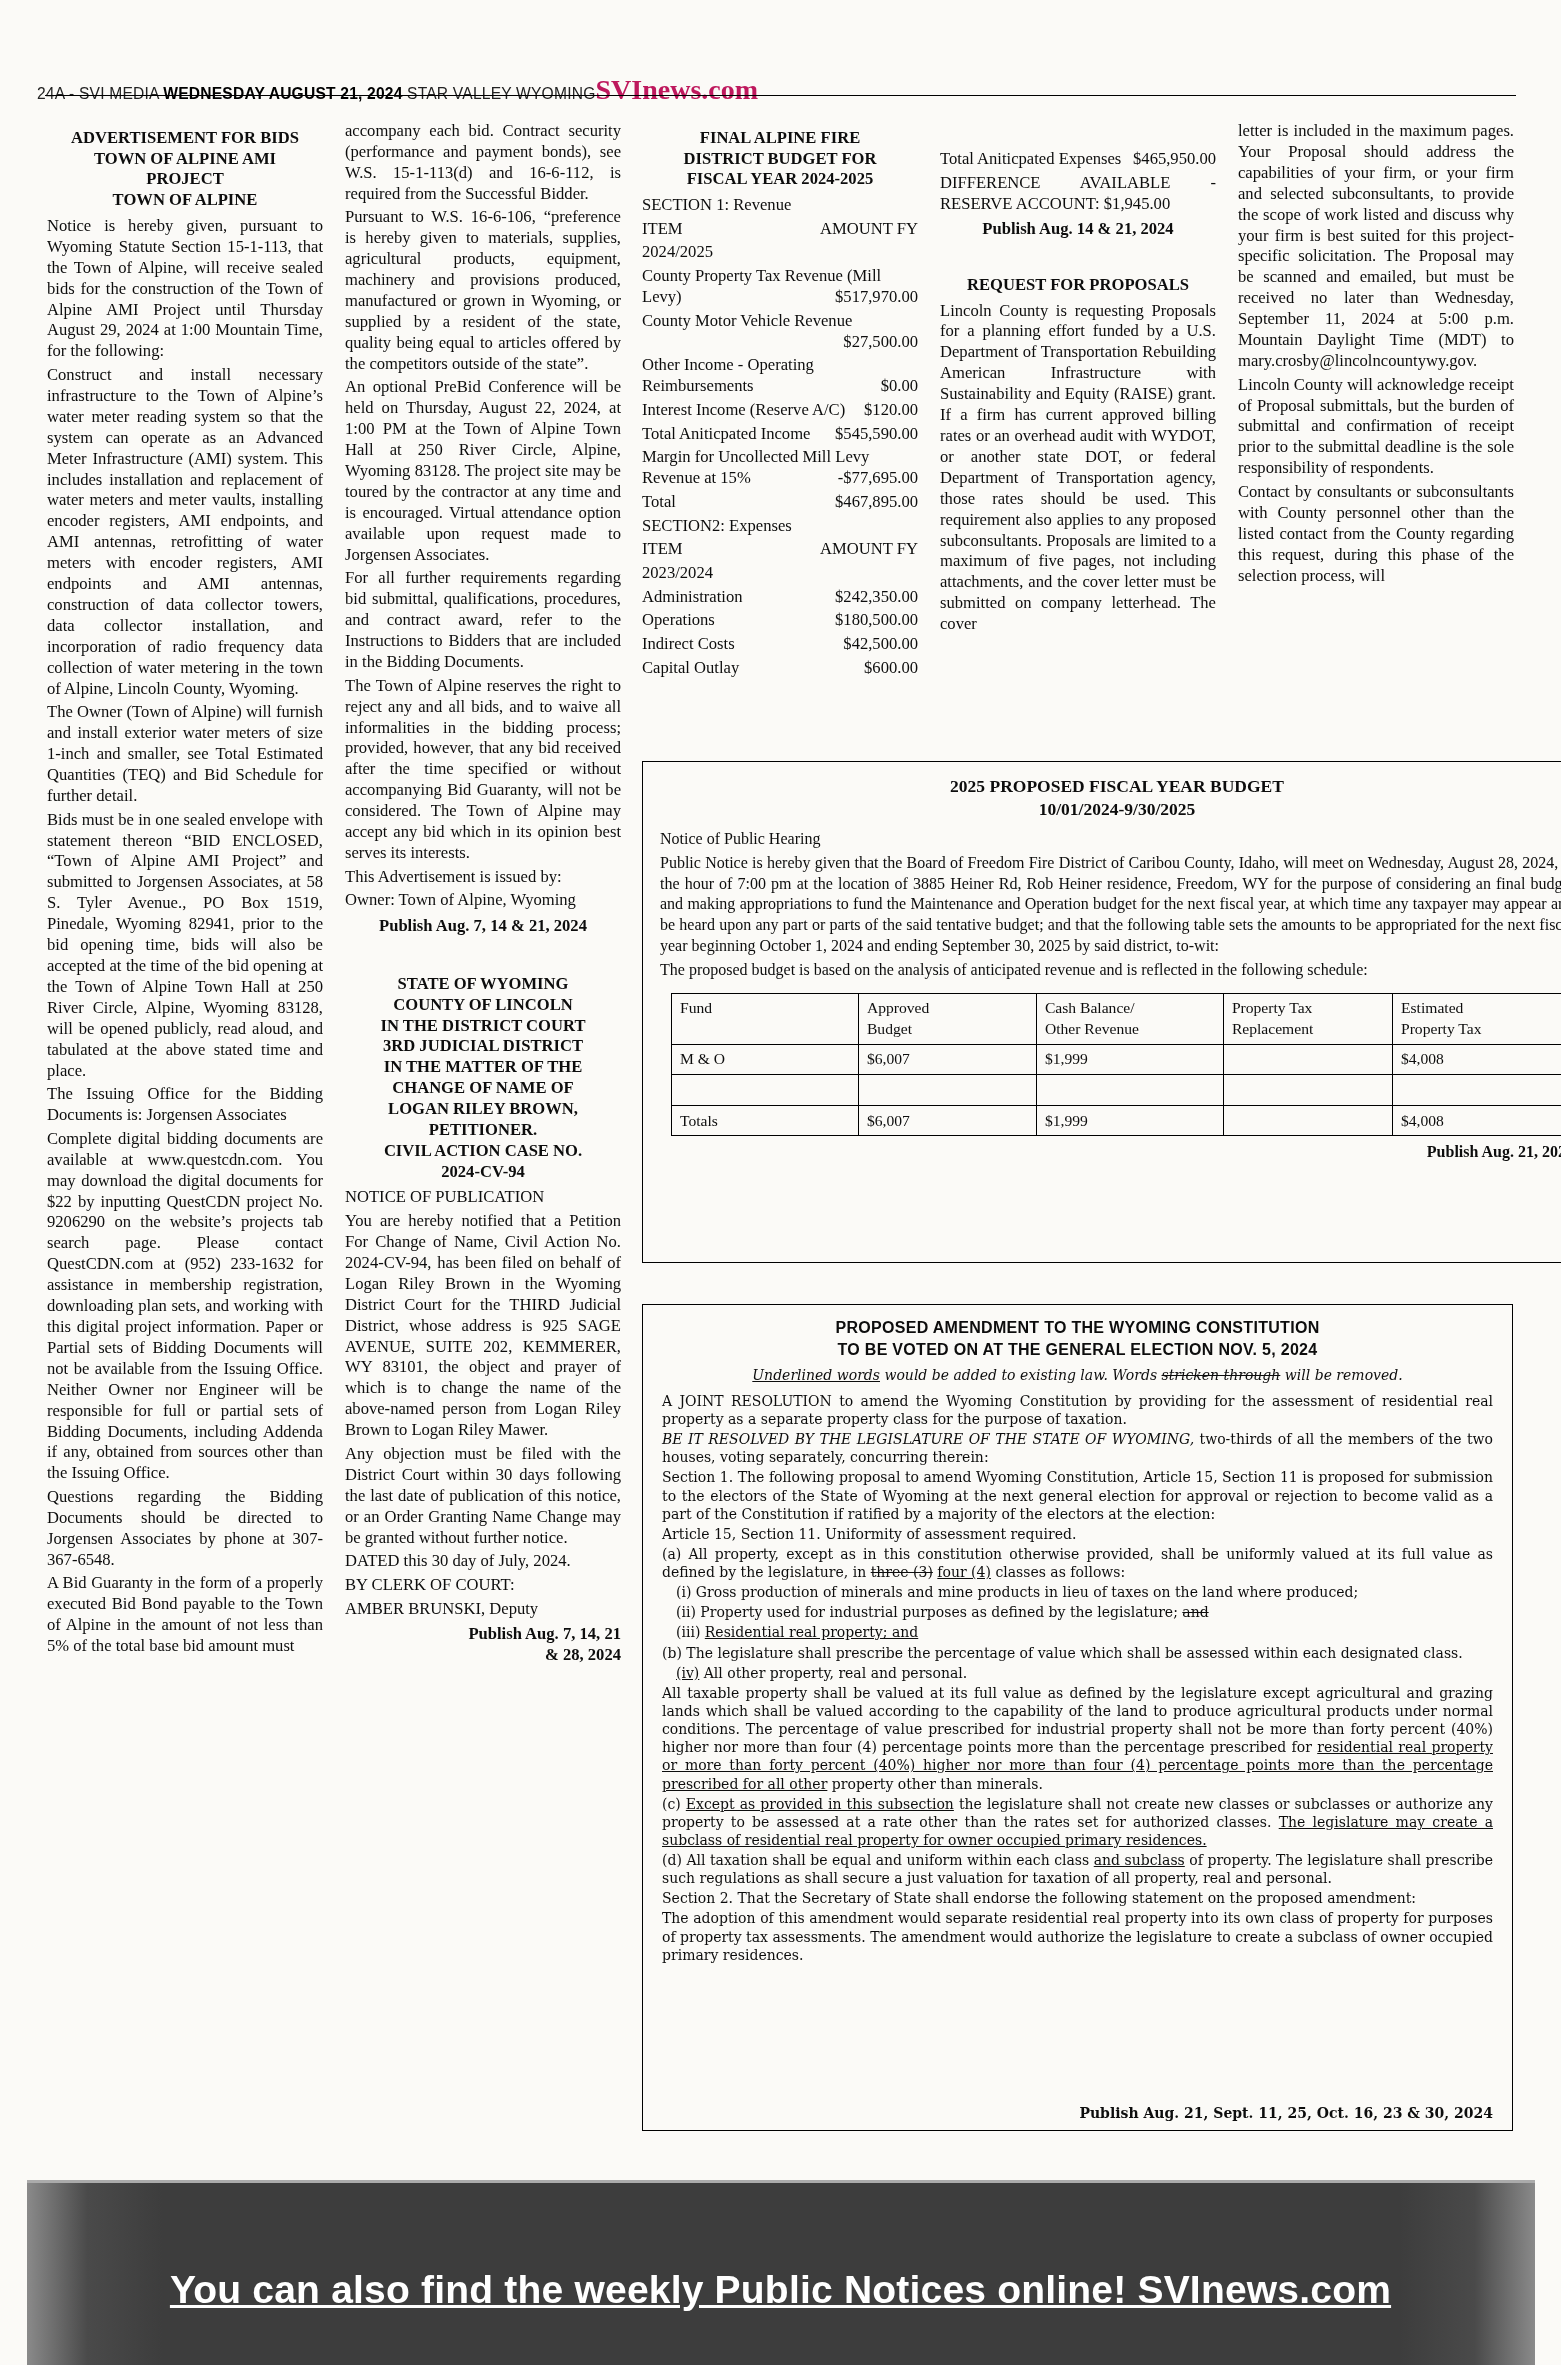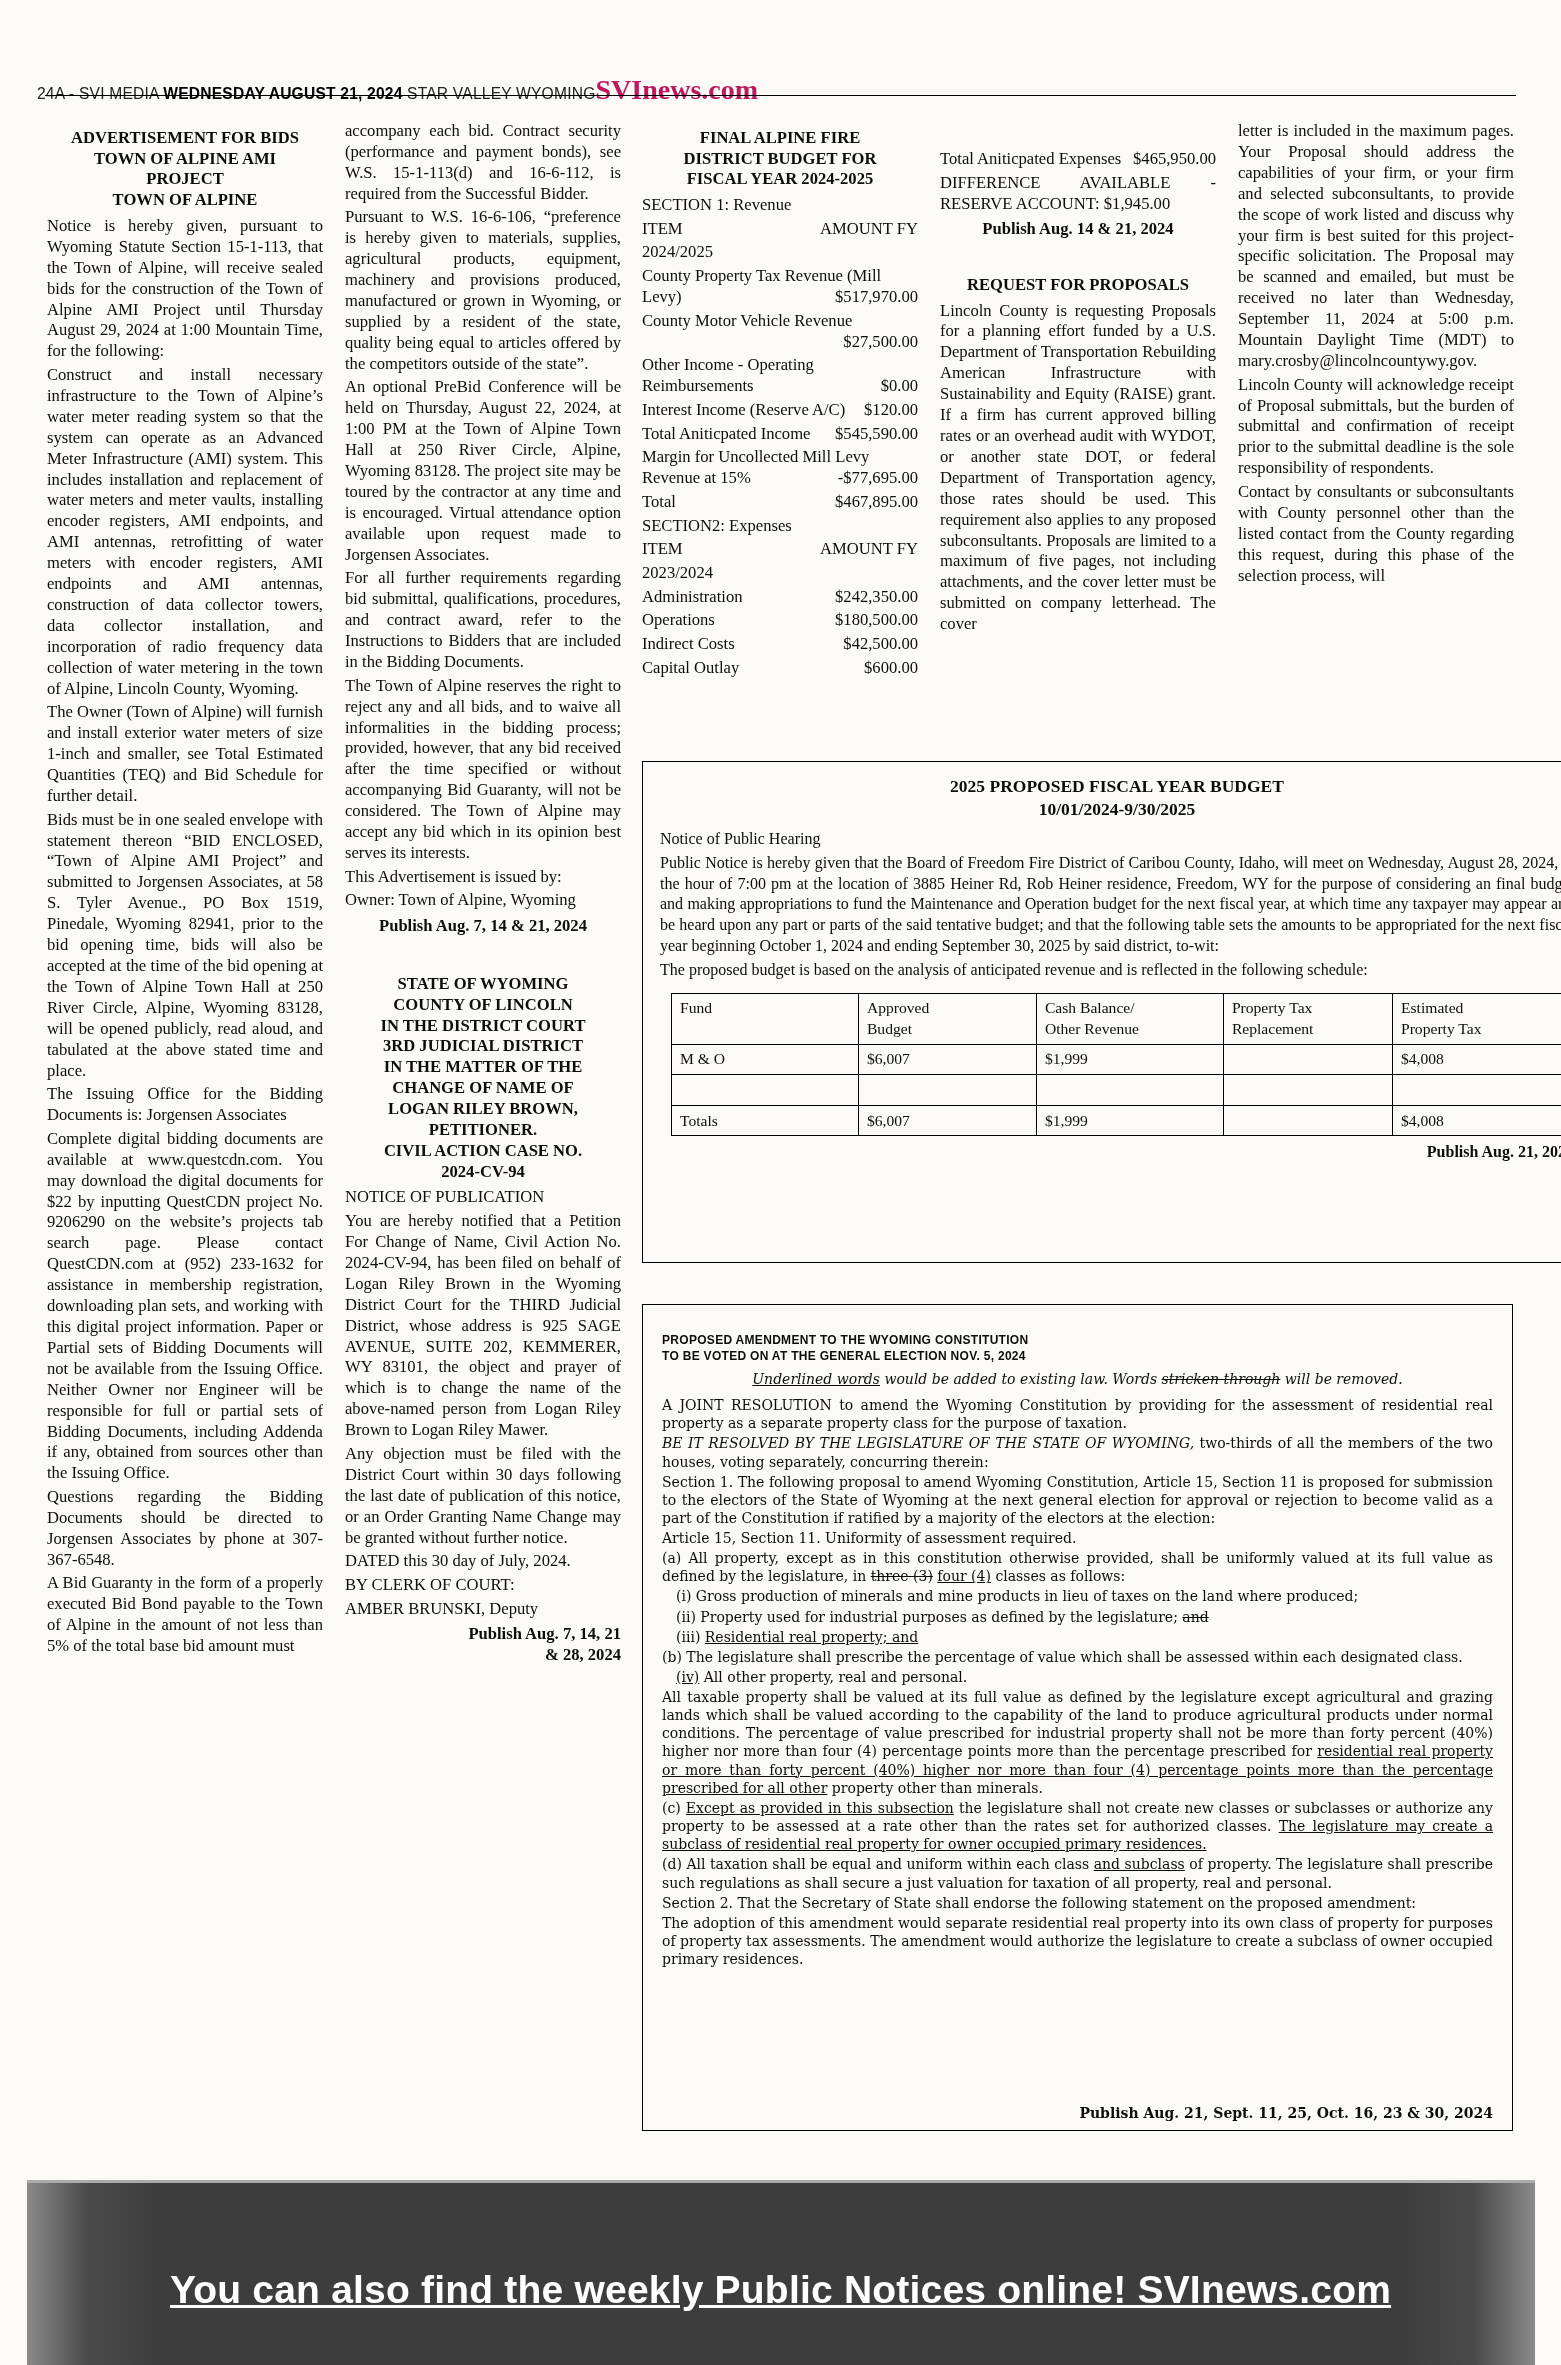--- a/index.html
+++ b/index.html
@@ -31,22 +31,22 @@
   .budget-title{font-weight:700;text-align:center;font-size:17.5px;line-height:1.3;}
   .budget-intro{margin-top:8.5px;}
   #budget-table{width:97.5%;margin:12.3px auto 5.7px;border-collapse:collapse;font-size:15.6px;}
   #budget-table th,#budget-table td{border:1.4px solid #000;padding:4.7px 7.6px;text-align:left;vertical-align:top;height:27.4px;}
   #budget-table th{font-weight:400;white-space:pre-line;}
   #budget-table td:empty::after{content:"\00a0";}
   .budget-publish{font-weight:700;text-align:right;margin-top:2.8px;}
   
   .amendment-box{position:absolute;left:642px;top:1304px;width:871px;height:827px;border:1.4px solid #000;
                  padding:12.3px 19px 9.5px;font-family:"DejaVu Serif",serif;display:flex;flex-direction:column;}
-  .amendment-title{font-family:"Liberation Sans",sans-serif;font-weight:700;font-size:12px;
-                   line-height:1.35;letter-spacing:0.3px;margin-top:15px;}
+  .amendment-title{font-family:"Liberation Sans",sans-serif;font-weight:700;text-align:center;font-size:16px;
+                   line-height:1.35;letter-spacing:0.3px;}
   .apara{font-size:14px;line-height:1.3;text-align:justify;margin:0 0 1.9px;}
   .apara.sub{text-align:center;margin:5.7px 0 7.6px;}
   .apara.ind{padding-left:14px;}
   .f-b{font-weight:400;} .f-i{font-style:italic;} .f-u{text-decoration:underline;} .f-s{text-decoration:line-through;}
   .amendment-publish{font-weight:700;text-align:right;font-size:14px;margin-top:auto;}
   
   .banner{position:absolute;left:26.5px;right:26.5px;top:2180px;height:219px;
           background:linear-gradient(90deg,#8a8a8a 0%,#4a4a4a 4%,#3d3d3d 9%,#3d3d3d 91%,#4a4a4a 96%,#8a8a8a 100%);
           border-top:3.8px solid #ababab;border-bottom:3.8px solid #ababab;
           display:flex;align-items:center;justify-content:center;}

